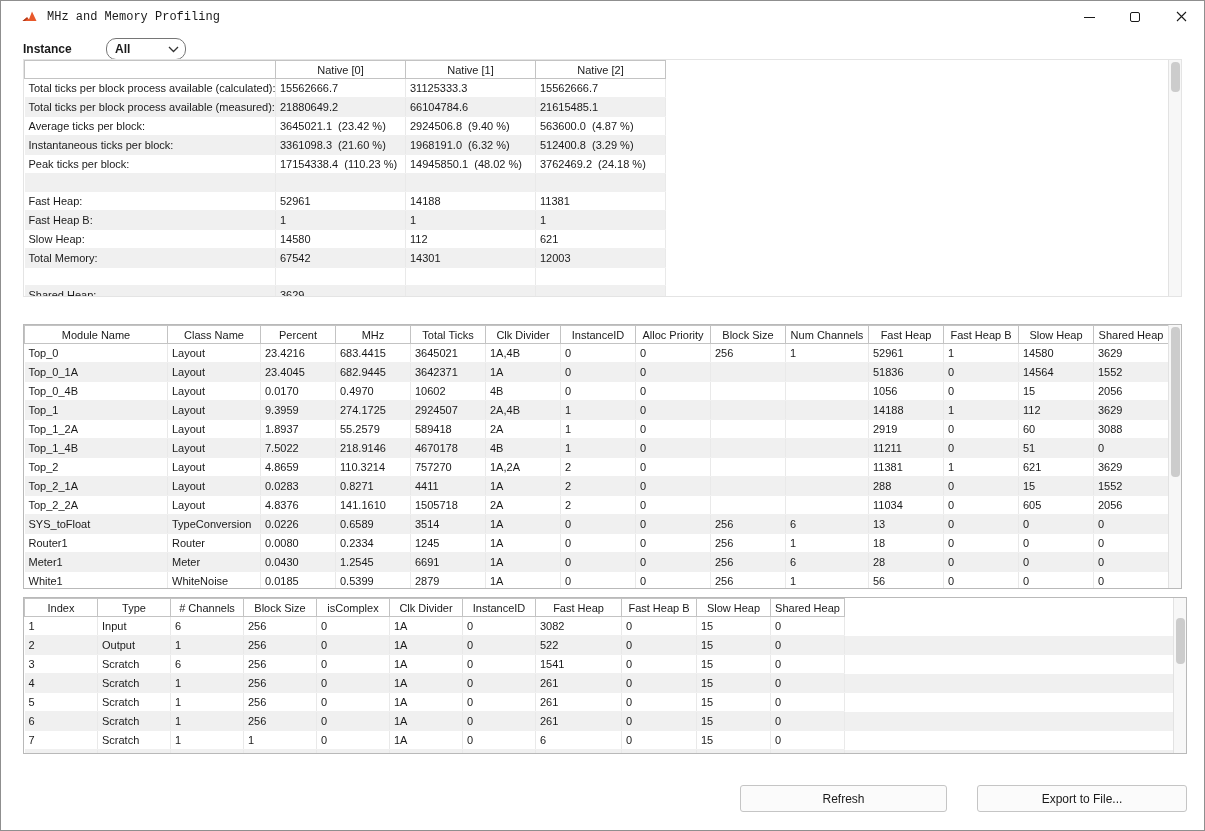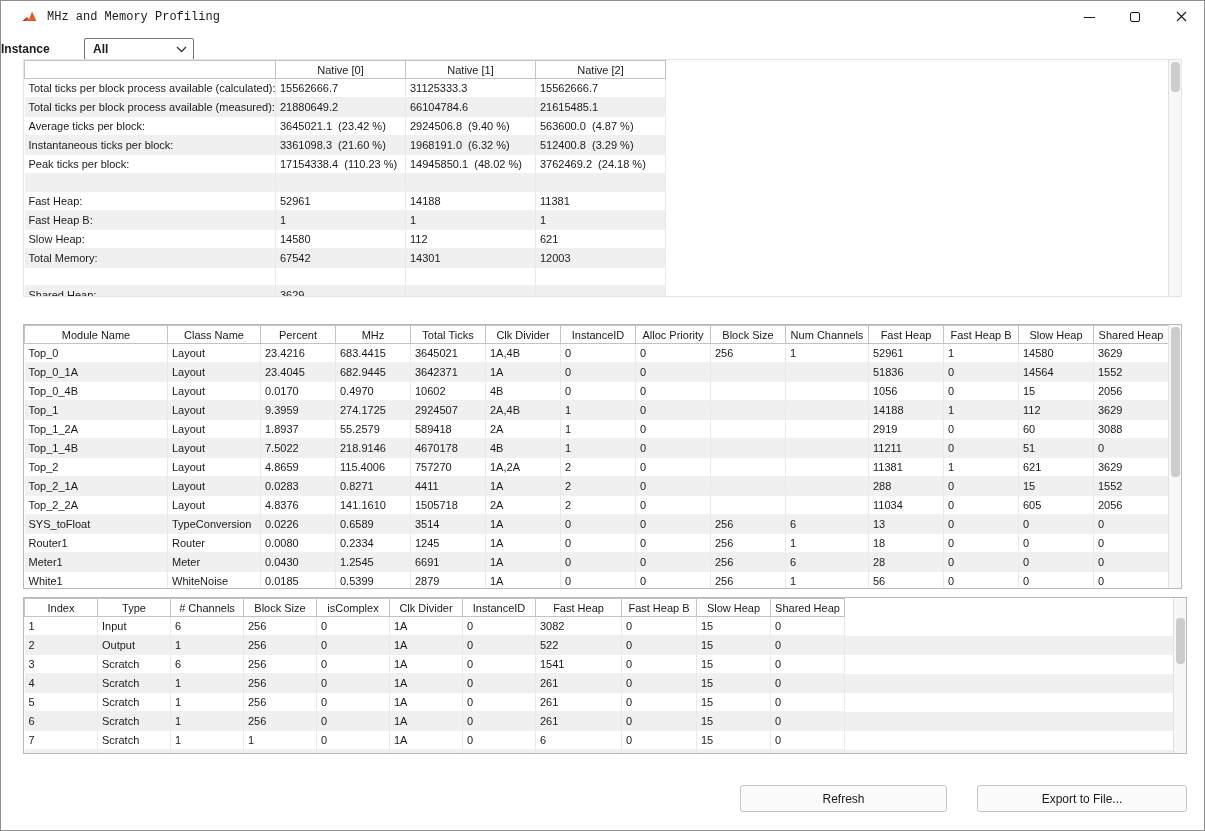--- a/index.html
+++ b/index.html
@@ -11,23 +11,23 @@
   
   .titlebar { height:32px; display:flex; align-items:center; padding-left:20px; background:#ffffff; }
   .app-icon { width:17px; height:16px; margin-right:9px; display:inline-flex; align-items:center; }
   .window-title { font-size:12px;font-family:Liberation Mono, monospace; }
   .window-controls { margin-left:auto; display:flex; align-self:stretch; }
   .win-btn { width:46px; display:flex; align-items:center; justify-content:center; cursor:default; }
   .icon-min { width:11px; height:1px; background:#1a1a1a; display:inline-block; }
   .icon-max { width:10px; height:10px; border:1px solid #1a1a1a; border-radius:2px; display:inline-block; }
 
   
-  .toolbar { display:flex; align-items:center; height:28px; margin-top:2px; }
+  .toolbar { display:flex; align-items:center; padding-left:22px; height:28px; margin-top:2px; }
   .instance-label { font-weight:bold; font-size:12px; width:83px; }
-  .combo { width:110px; height:22px; border:1px solid #767676; border-radius:2px; background:#ffffff;
+  .combo { width:80px; height:22px; border:1px solid #767676; border-radius:10px; background:#ffffff;
            display:flex; align-items:center; justify-content:space-between; padding:0 6px 0 8px;
            font-size:12px; font-weight:bold; cursor:default;text-align:right; }
 
   
   .panel { position:absolute; background:#ffffff; overflow:hidden; }
   #summary-panel { left:22px; top:58px;  width:1159px; height:238px; border:1px solid #e4e4e4; }
   #module-panel  { left:22px; top:323px; width:1159px; height:265px; border:1px solid #b9b9b9; }
   #buffer-panel  { left:22px; top:596px; width:1164px; height:157px; border:1px solid #b9b9b9; }
 
   table.tbl { border-collapse:collapse; table-layout:fixed; font-size:11px; }
@@ -328,21 +328,21 @@
             <td>11211</td>
             <td>0</td>
             <td>51</td>
             <td>0</td>
             <td class="filler"></td>
           </tr>
           <tr>
             <td>Top_2</td>
             <td>Layout</td>
             <td>4.8659</td>
-            <td>115.4006</td>
+            <td>110.3214</td>
             <td>757270</td>
             <td>1A,2A</td>
             <td>2</td>
             <td>0</td>
             <td></td>
             <td></td>
             <td>11381</td>
             <td>1</td>
             <td>621</td>
             <td>3629</td>

